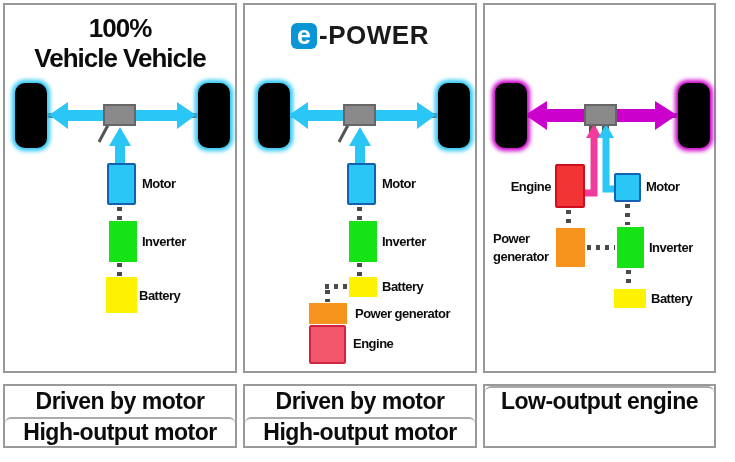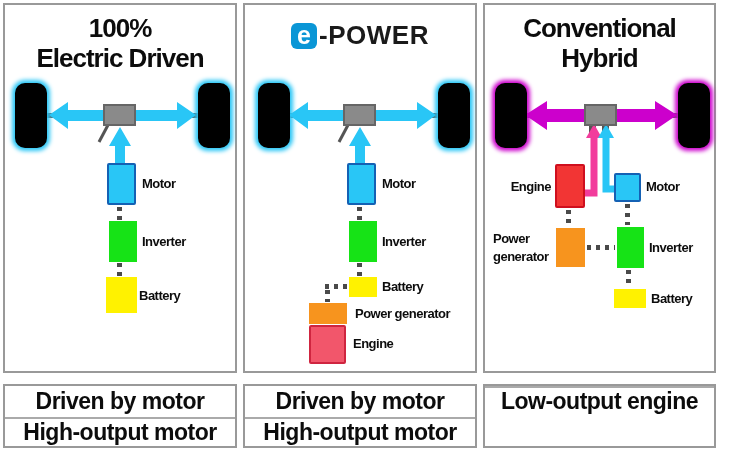--- a/index.html
+++ b/index.html
@@ -41,34 +41,34 @@
     white-space:nowrap; transform:translateY(-50%); color:#0c0c0c;
   }
   .lbl.wrap { white-space:normal; line-height:18px; }
   .tbox {
     position:absolute; top:384px; height:64px; width:234px; background:#fff;
     border:2px solid var(--panel_border); box-sizing:border-box;
     display:flex; flex-direction:column;
   }
   .trow {
     height:31px; display:flex; align-items:center; justify-content:center;
-    font-weight:bold; font-size:23px; letter-spacing:-0.5px; color:#0c0c0c;
+    font-weight:bold; font-size:23px; letter-spacing:-0.5px; color:#0c0c0c;border-radius:6px;
   }
   .trow.second { border-top:2px solid #aaa; height:27px; }
   .squeeze { transform:scaleX(0.76); white-space:nowrap; }
 </style>
 </head>
 <body>
 
 <div id="canvas">
 
   <div class="panel" style="left:3px;">
     <div class="title">
       <div>100%</div>
-      <div>Electric Driven</div>
+      <div>Vehicle Vehicle</div>
     </div>
     <svg class="psvg" viewBox="0 0 229 365">
       <rect x="30" y="108" width="175" height="5" style="fill:var(--axle)"></rect>
       <line x1="103" y1="120" x2="94" y2="137" stroke="#555" stroke-width="3"></line>
       <polygon points="44,110 63,97 63,105 100,105 100,116 63,116 63,124" style="fill:var(--cyan)"></polygon>
       <polygon points="191,110 172,97 172,105 130,105 130,116 172,116 172,124" style="fill:var(--cyan)"></polygon>
       <polygon points="115,122 126,141 120,141 120,160 110,160 110,141 104,141" style="fill:var(--cyan)"></polygon>
       <rect x="99" y="100" width="31" height="20" style="fill:var(--gearbox)" stroke="#666" stroke-width="2"></rect>
     </svg>
     <div class="wheel glow-cyan" style="left:10px; top:78px;"></div>
@@ -108,24 +108,20 @@
     <div class="box powergen" style="left:64px; top:298px; width:38px; height:21px;"></div>
     <div class="box engine-salmon" style="left:64px; top:320px; width:37px; height:39px;"></div>
     <div class="lbl" style="left:137px; top:178px;">Motor</div>
     <div class="lbl" style="left:137px; top:236px;">Inverter</div>
     <div class="lbl" style="left:137px; top:281px;">Battery</div>
     <div class="lbl" style="left:110px; top:308px;">Power generator</div>
     <div class="lbl" style="left:108px; top:338px;">Engine</div>
   </div>
 
   <div class="panel" style="left:483px; width:233px;">
-    <div class="title">
-      <div>Conventional</div>
-      <div>Hybrid</div>
-    </div>
     <svg class="psvg" viewBox="0 0 229 365">
       <rect x="28" y="108" width="178" height="5" style="fill:var(--axle)"></rect>
       <polygon points="40,110 62,96 62,104 101,104 101,117 62,117 62,125" style="fill:var(--magenta)"></polygon>
       <polygon points="192,110 170,96 170,104 131,104 131,117 170,117 170,125" style="fill:var(--magenta)"></polygon>
       <rect x="104" y="118" width="7" height="10" fill="#555"></rect>
       <rect x="117" y="118" width="7" height="10" fill="#555"></rect>
       <polyline points="99,188 109,188 109,128" fill="none" style="stroke:var(--pink)" stroke-width="7"></polyline>
       <polygon points="109,119 101,133 117,133" style="fill:var(--pink)"></polygon>
       <polyline points="132,184 121,184 121,128" fill="none" style="stroke:var(--cyan)" stroke-width="7"></polyline>
       <polygon points="121,119 113,133 129,133" style="fill:var(--cyan)"></polygon>

